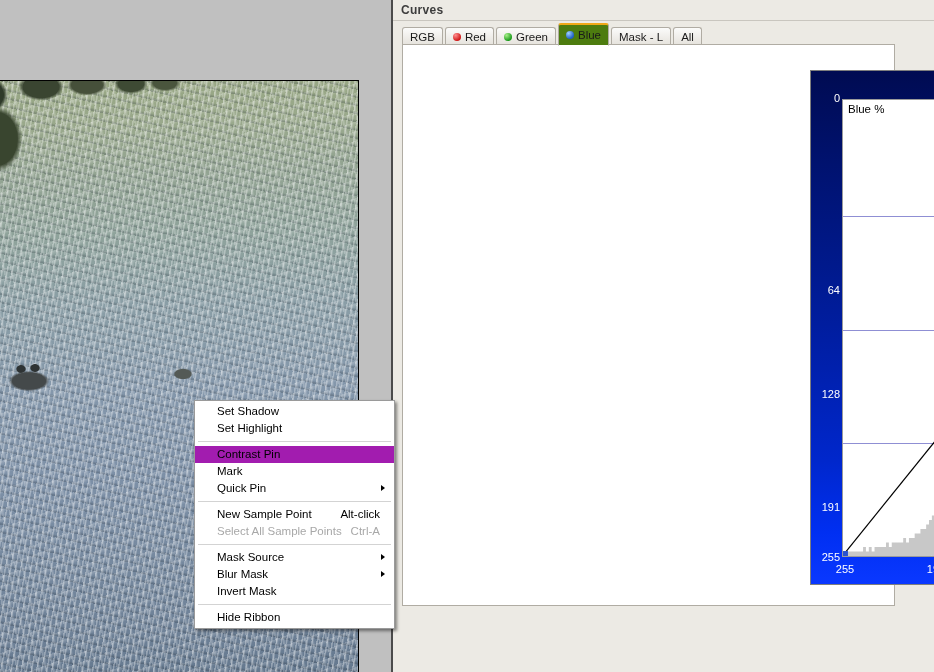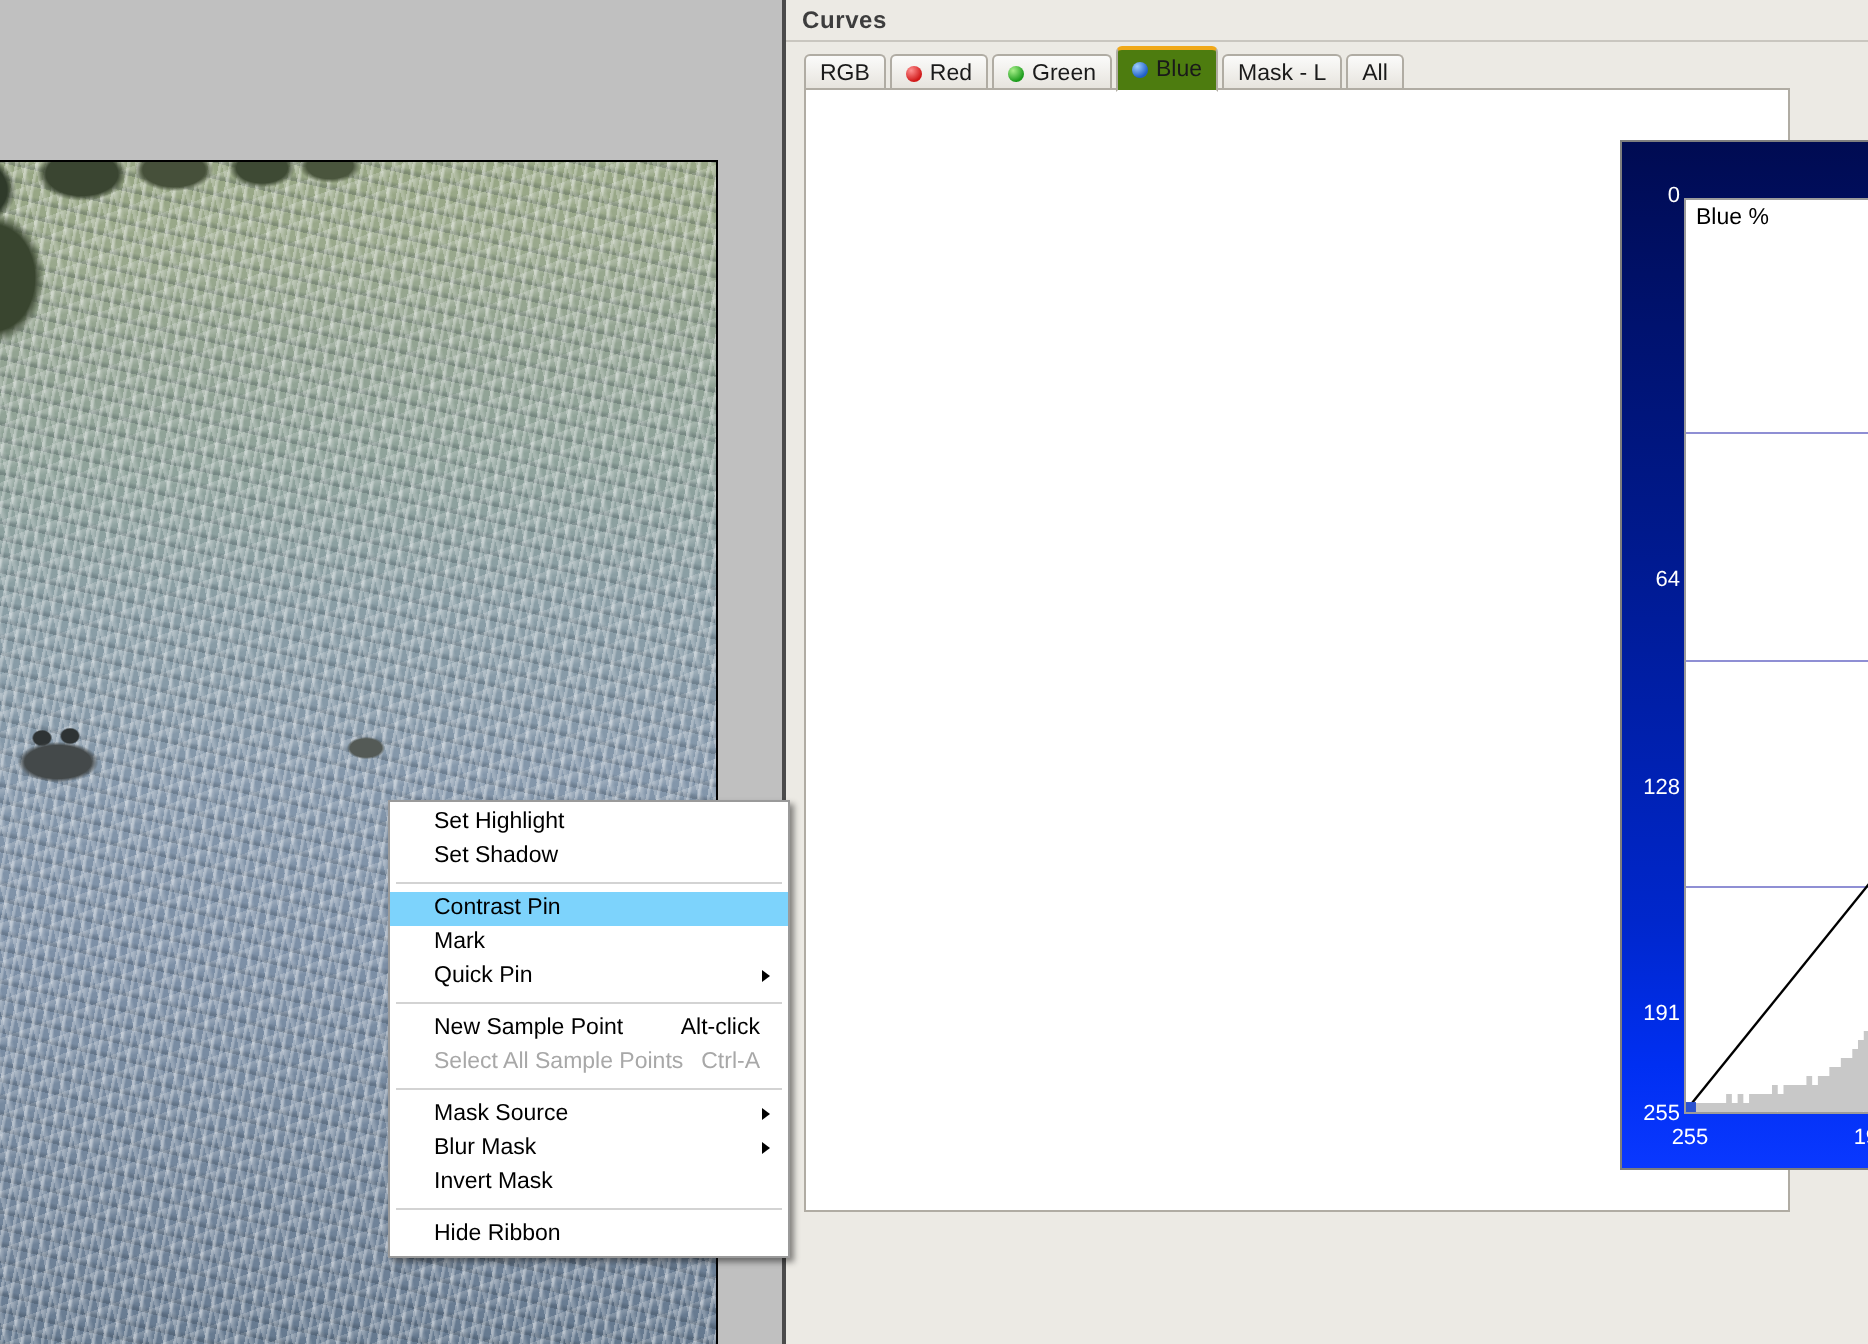--- a/index.html
+++ b/index.html
@@ -74,21 +74,21 @@
     position: relative;
     height: 17px;
     line-height: 17px;
     padding-left: 22px;
     padding-right: 8px;
     color: #000000;
     font-size: 11.5px;
     white-space: nowrap;
   }
   .menu-item.selected {
-    background: #7dd3fc;
+    background: #a21caf;
   }
   .menu-item.disabled {
     color: #a8a8a8;
   }
   .menu-item .accel {
     position: absolute;
     right: 14px;
     top: 0;
     font-size: 11.5px;
     margin-left: 47px;
@@ -240,22 +240,22 @@
 </head>
 <body>
 
 <div id="image-pane">
   <div id="photo-frame">
     <div id="photo"></div>
   </div>
 </div>
 
 <div id="context-menu">
+    <div class="menu-item"><span>Set Shadow</span></div>
     <div class="menu-item"><span>Set Highlight</span></div>
-    <div class="menu-item"><span>Set Shadow</span></div>
     <div class="menu-sep"></div>
     <div class="menu-item selected"><span>Contrast Pin</span></div>
     <div class="menu-item"><span>Mark</span></div>
     <div class="menu-item"><span>Quick Pin</span><span class="submenu-arrow"></span></div>
     <div class="menu-sep"></div>
     <div class="menu-item"><span>New Sample Point</span><span class="accel">Alt-click</span></div>
     <div class="menu-item disabled"><span>Select All Sample Points</span><span class="accel">Ctrl-A</span></div>
     <div class="menu-sep"></div>
     <div class="menu-item"><span>Mask Source</span><span class="submenu-arrow"></span></div>
     <div class="menu-item"><span>Blur Mask</span><span class="submenu-arrow"></span></div>

